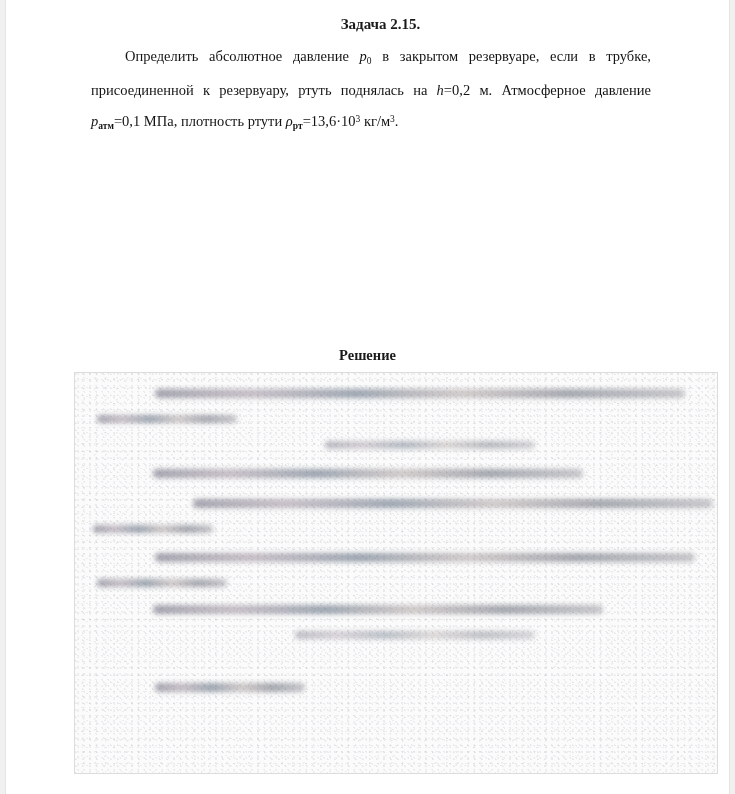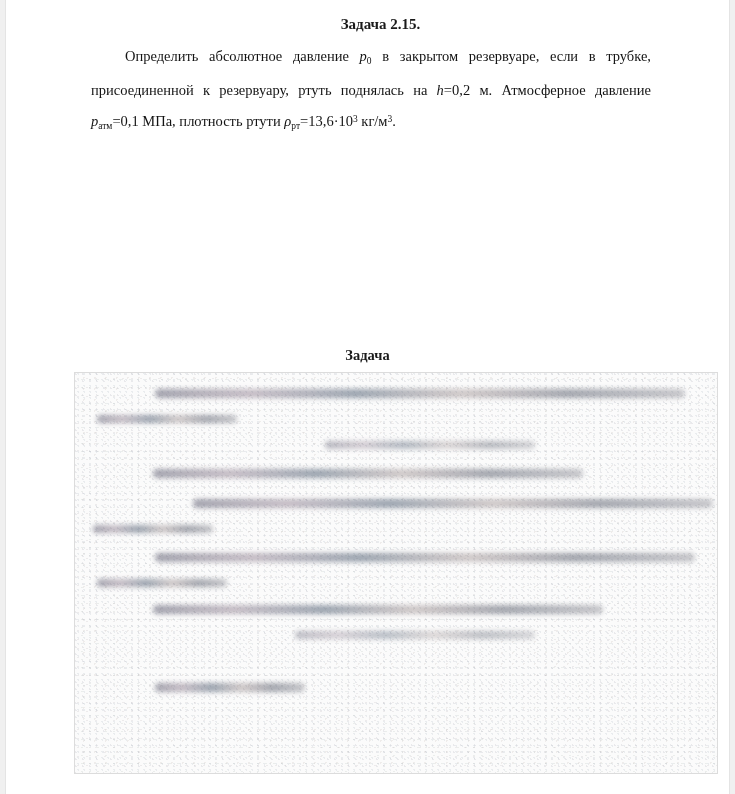--- a/index.html
+++ b/index.html
@@ -60,21 +60,21 @@
   }
   sub {
     font-size: 9.5px;
     vertical-align: -0.28em;
   }
   sup {
     font-size: 9.5px;
     vertical-align: 0.45em;
   }
   .var { font-style: italic; }
-  .sub-up { font-style: normal; }
+  .sub-up { font-style: normal; font-weight: bold; }
 
   
   .figure {
     position: absolute;
     left: 330px;
     top: 140px;
     width: 190px;
     height: 195px;
   }
   .tank {
@@ -281,21 +281,21 @@
 
 <div class="page">
 
   <div class="doc-title">Задача 2.15.</div>
 
   <div class="body-text">
     <span>Определить абсолютное давление </span><span class="var">p</span><sub>0</sub><span> в закрытом резервуаре, если в трубке, присоединенной к резервуару, ртуть поднялась на </span><span class="var">h</span><span>=0,2 м. Атмосферное давление </span><span class="var">p</span><sub class="sub-up">атм</sub><span>=0,1 МПа, плотность ртути </span><span class="var">ρ</span><sub class="sub-up">рт</sub><span>=13,6·10</span><sup>3</sup><span> кг/м</span><sup>3</sup><span>.</span>
   </div>
 
 
-  <div class="solution-heading">Задача</div>
+  <div class="solution-heading">Решение</div>
 
   <div class="blur-block">
     <div class="noise"></div>
 
     <div class="smudge" style="left:80px;  top:16px;  width:530px; height:9px;"></div>
     <div class="smudge" style="left:22px;  top:42px;  width:140px; height:8px;"></div>
     <div class="smudge" style="left:250px; top:68px;  width:210px; height:8px; opacity:0.75;"></div>
     <div class="smudge" style="left:78px;  top:96px;  width:430px; height:9px;"></div>
     <div class="smudge" style="left:118px; top:126px; width:520px; height:9px;"></div>
     <div class="smudge" style="left:18px;  top:152px; width:120px; height:8px;"></div>

